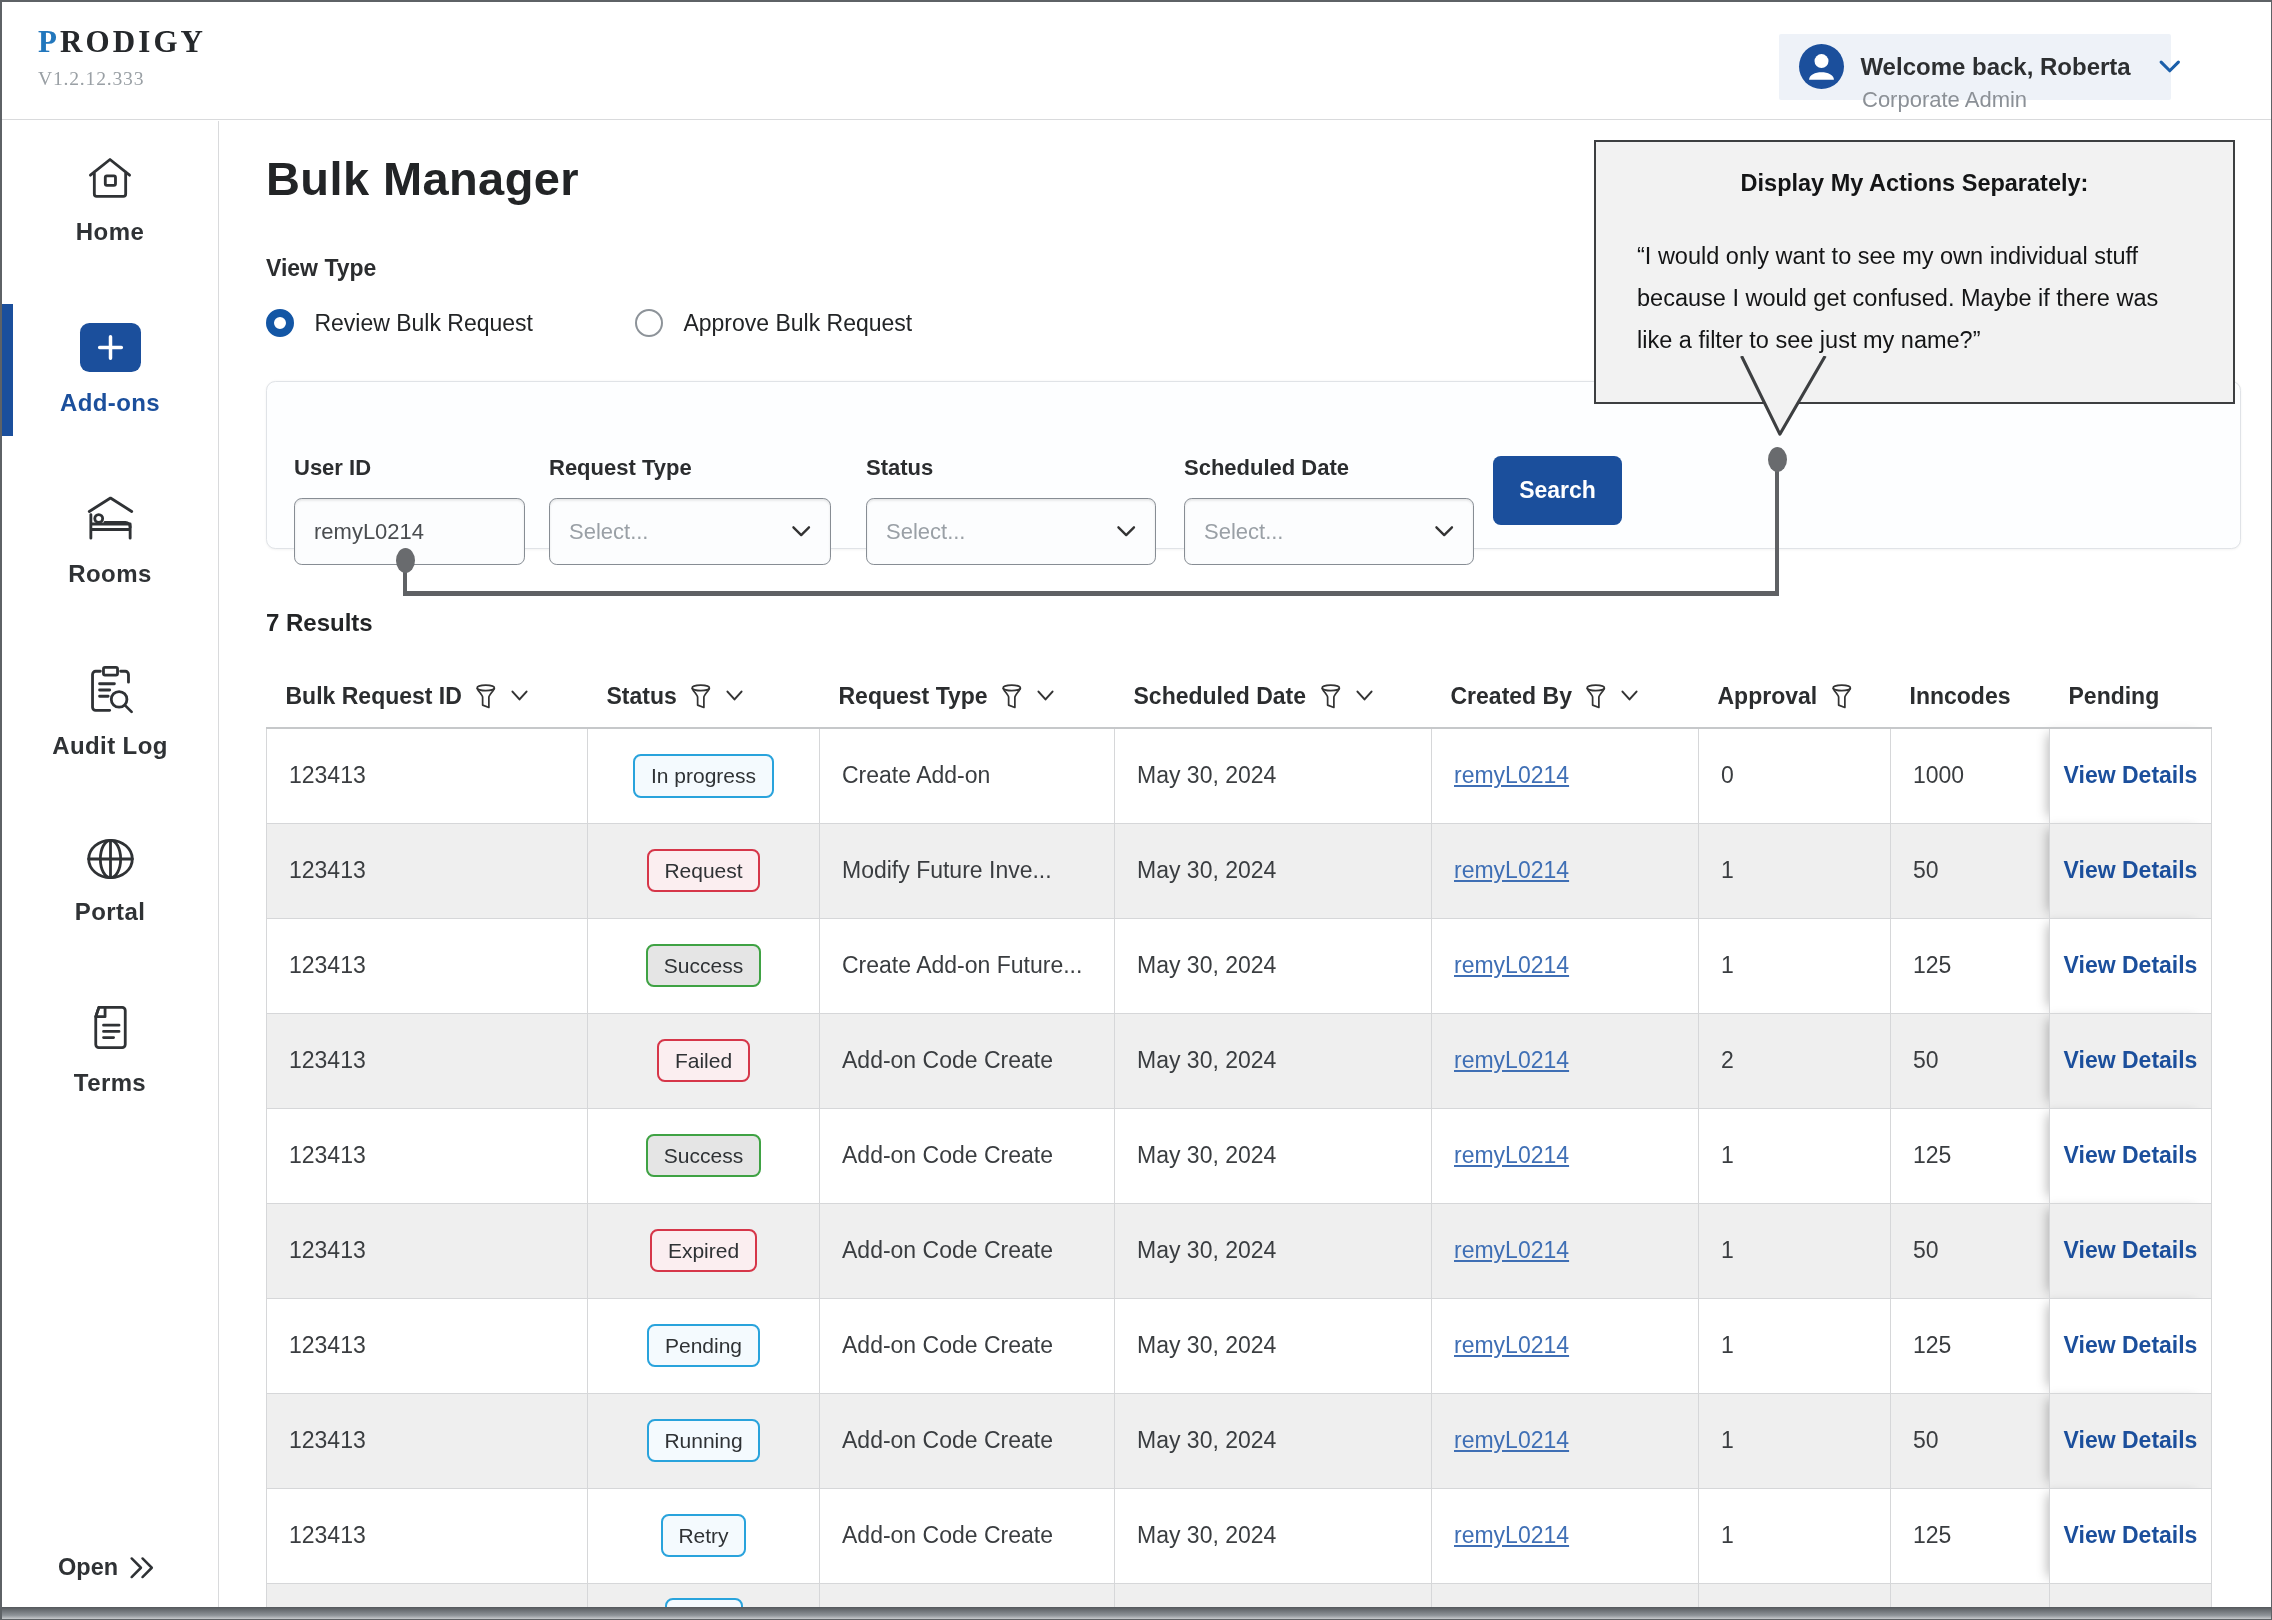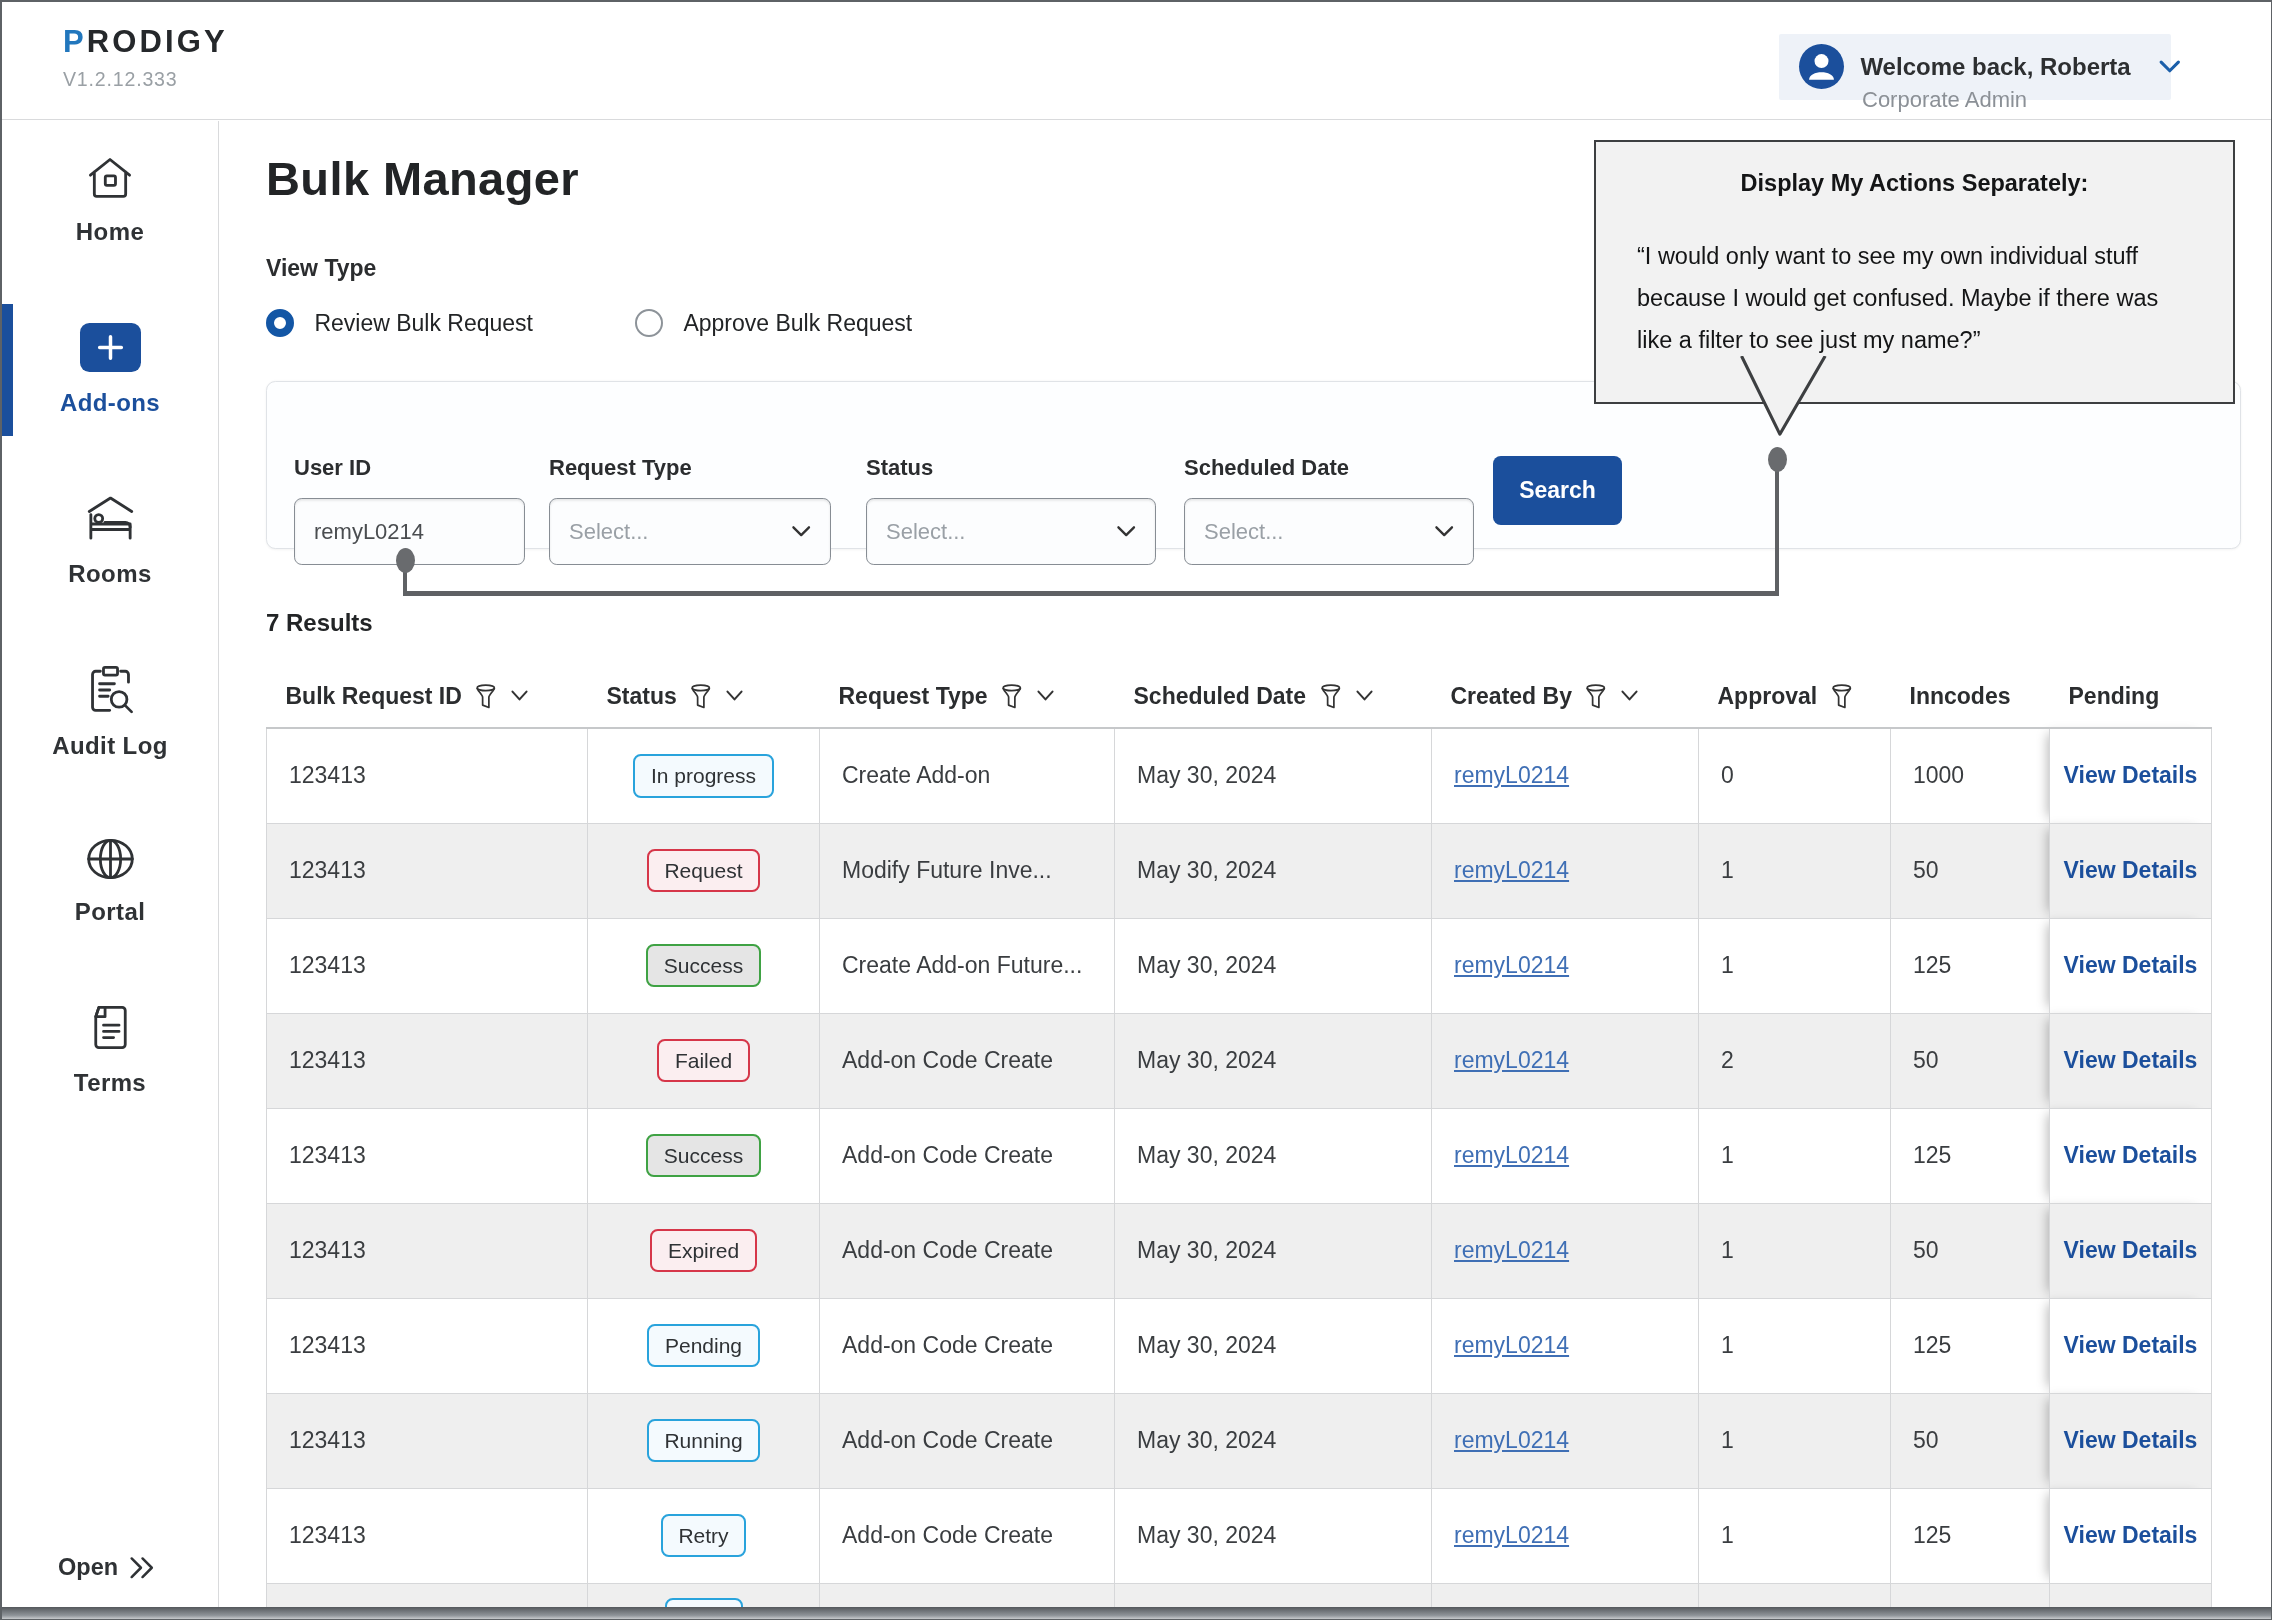--- a/index.html
+++ b/index.html
@@ -2,21 +2,21 @@
 <html style="font-size:12.5px"><head>
 <meta charset="utf-8">
 <style>
   * { margin:0; padding:0; box-sizing:border-box; }
   html,body { width:2273px; height:1621px; background:#fff; font-family:"Liberation Sans", sans-serif; color:#2d2f31; }
   .frame { position:relative; width:2273px; height:1621px; border:2.4px solid #5e6266; background:#fff; overflow:hidden; }
   .bottom-bar { position:absolute; left:0; right:0; bottom:0; height:11.8px; background:linear-gradient(180deg,#54585c 0%,#8f9499 70%,#c7cacd 100%); z-index:60; }
 
   
   .topbar { position:absolute; left:0; top:0; width:100%; height:118px; background:#fff; border-bottom:1.6px solid #d9dadc; z-index:10; }
-  .logo-wrap { position:absolute; left:61px; top:22px; }
+  .logo-wrap { position:absolute; left:36px; top:22px;font-family:Liberation Serif, serif; }
   .logo { font-size:31px; font-weight:bold; letter-spacing:3.1px; color:#25282b; }
   .logo .logo-p { color:#2277bd; }
   .version { margin-top:7.8px; font-size:19.6px; color:#9aa0a5; letter-spacing:0.8px; }
   .user-chip { position:absolute; right:100px; top:15.7px; width:392px; height:66px; background:#eef2f8; border-radius:2px; display:flex; align-items:center; padding:0 20.4px; gap:16px;margin-top:16px; }
   .avatar { width:45px; height:45px; border-radius:50%; background:#1b4f9c; position:relative; flex:0 0 auto; }
   .avatar svg { position:absolute; inset:0; }
   .welcome { font-size:24px; font-weight:bold; color:#2d2f31; white-space:nowrap; }
   .chip-caret { margin-left:11px; }
   .user-role { position:absolute; right:100px; top:85px; width:392px; padding-left:83px; font-size:22px; color:#8b9096; }
 

